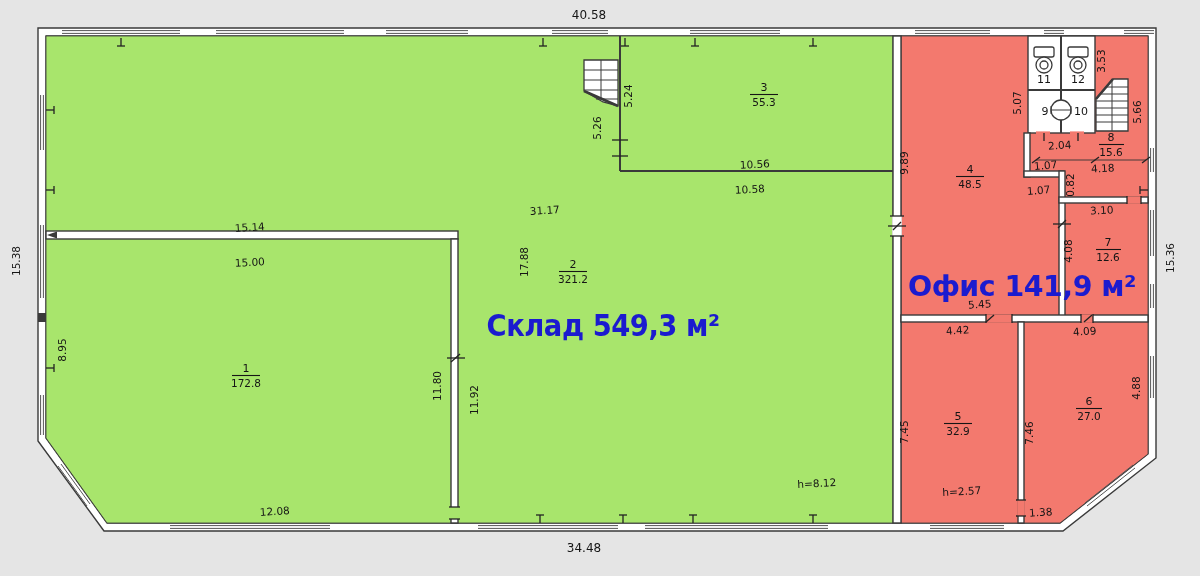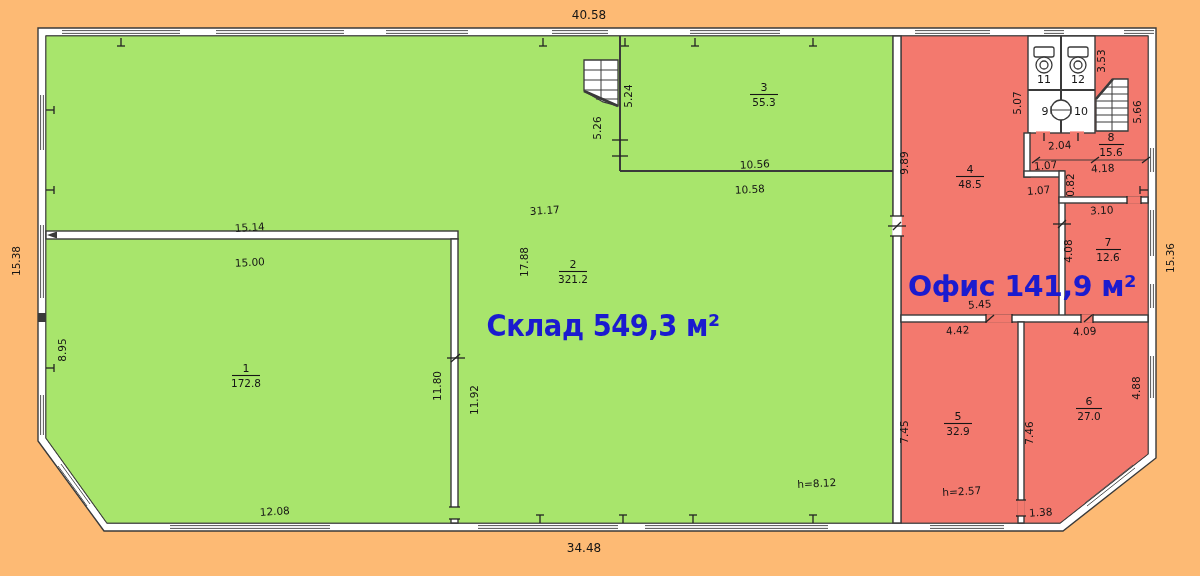--- a/index.html
+++ b/index.html
@@ -1,16 +1,16 @@
 <!DOCTYPE html>
 <html><head>
 <meta charset="utf-8">
 <style>
   html,body{margin:0;padding:0;background:#ffffff;}
-  .stage{position:relative;width:1200px;height:576px;background:#fdba74;overflow:hidden;
+  .stage{position:relative;width:1200px;height:576px;background:#e5e5e5;overflow:hidden;
          font-family:"DejaVu Sans",sans-serif;}
   svg{display:block;}
   .wall{fill:#ffffff;stroke:#3a3a3a;stroke-width:1.4;}
   .thinwall{stroke:#3a3a3a;stroke-width:2;}
   .sym{fill:#ffffff;stroke:#3a3a3a;stroke-width:1.3;}
   .symline{stroke:#3a3a3a;stroke-width:1;fill:none;}
   .win{stroke:#555555;stroke-width:1;}
   .tick{stroke:#222222;stroke-width:1.3;}
   .dimline{stroke:#333333;stroke-width:0.9;}
   .d{font-size:10.5px;fill:#151515;text-anchor:middle;}

